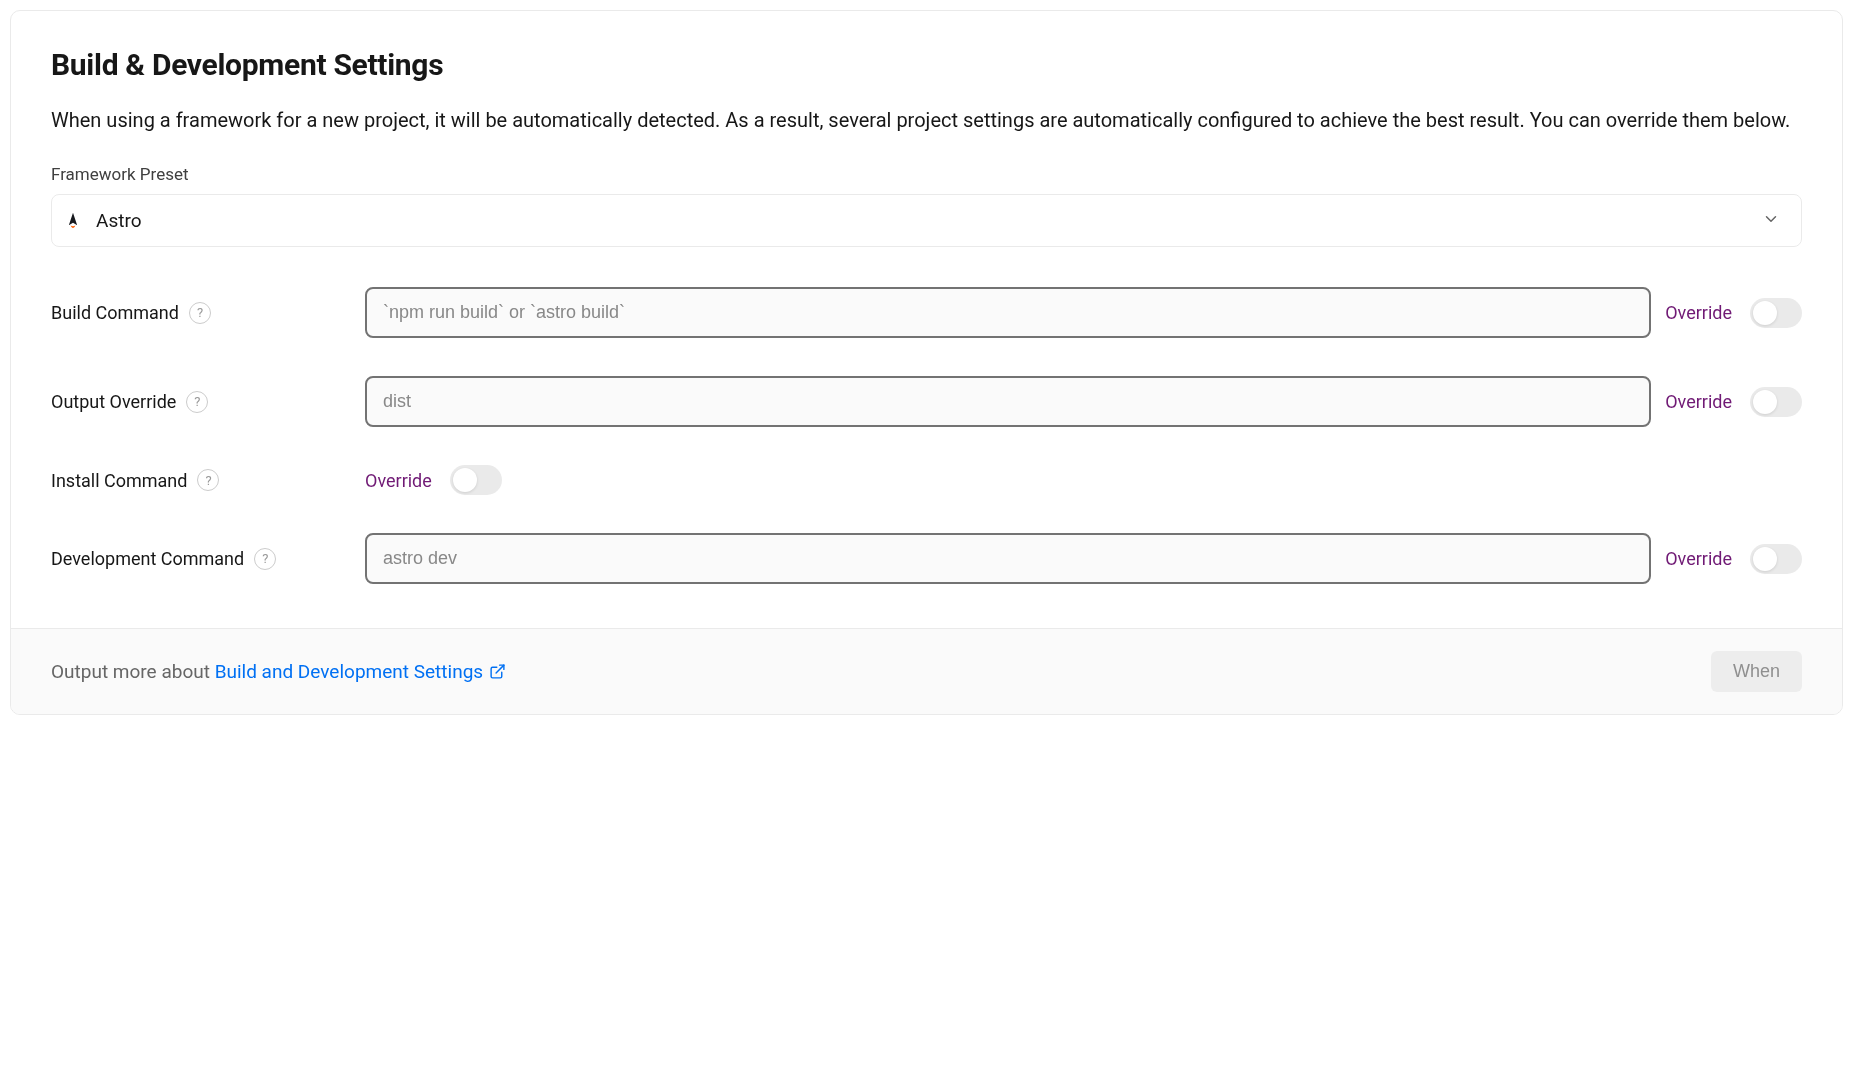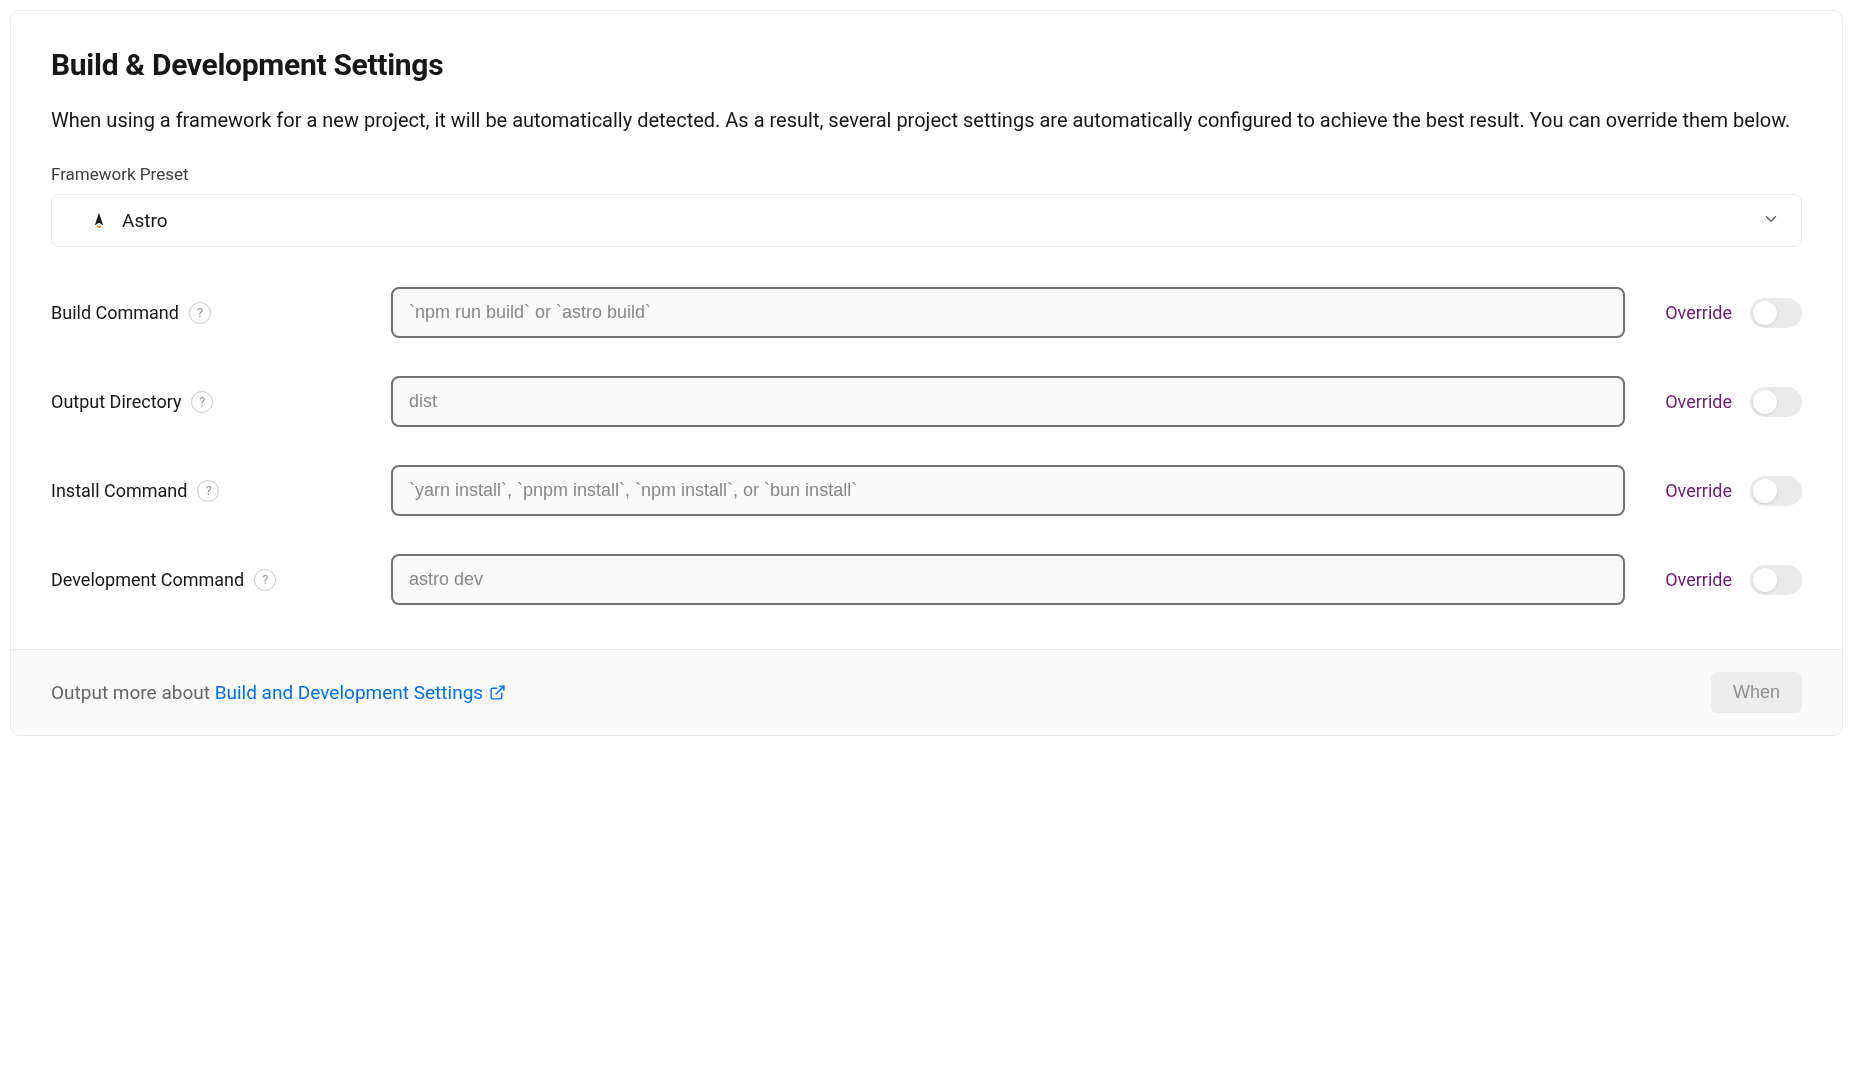--- a/index.html
+++ b/index.html
@@ -43,21 +43,21 @@
   .select-wrap {
     position: relative;
   }
   .framework-select {
     display: flex;
     align-items: center;
     gap: 12px;
     width: 100%;
     border: 1px solid #eaeaea;
     border-radius: 8px;
-    padding: 14px 36px;
+    padding: 14px 10px;
     font-size: 19px;
     background: #fff;
     cursor: pointer;
   }
   .astro-icon {
     width: 22px;
     height: 22px;
     display: inline-flex;
     align-items: center;
     justify-content: center;
@@ -69,21 +69,21 @@
     transform: translateY(-50%);
     color: #666;
     pointer-events: none;
   }
   .settings-grid {
     margin-top: 40px;
   }
   .row {
     display: flex;
     align-items: center;
-    gap: 40px;
+    gap: 14px;
     margin-bottom: 38px;
   }
   .row:last-child {
     margin-bottom: 0;
   }
   .row-label {
     display: flex;
     align-items: center;
     gap: 10px;
     width: 300px;
@@ -227,41 +227,38 @@
         <div class="row-override">
           <span class="override-label">Override</span>
           <button class="toggle">
             <span class="toggle-knob"></span>
           </button>
         </div>
       </div>
 
       <div class="row">
         <div class="row-label">
-          <span>Output Directory</span>
+          <span>Output Override</span>
           <span class="help-icon">?</span>
         </div>
         <div class="row-input">
           <input type="text" class="text-input" disabled="" placeholder="dist" style="">
         </div>
         <div class="row-override">
           <span class="override-label">Override</span>
           <button class="toggle">
             <span class="toggle-knob"></span>
           </button>
         </div>
       </div>
 
       <div class="row">
         <div class="row-label">
           <span>Install Command</span>
           <span class="help-icon">?</span>
-        </div>
-        <div class="row-input">
-          <input type="text" class="text-input" disabled="" placeholder="`yarn install`, `pnpm install`, `npm install`, or `bun install`" style="">
         </div>
         <div class="row-override">
           <span class="override-label">Override</span>
           <button class="toggle">
             <span class="toggle-knob"></span>
           </button>
         </div>
       </div>
 
       <div class="row">

